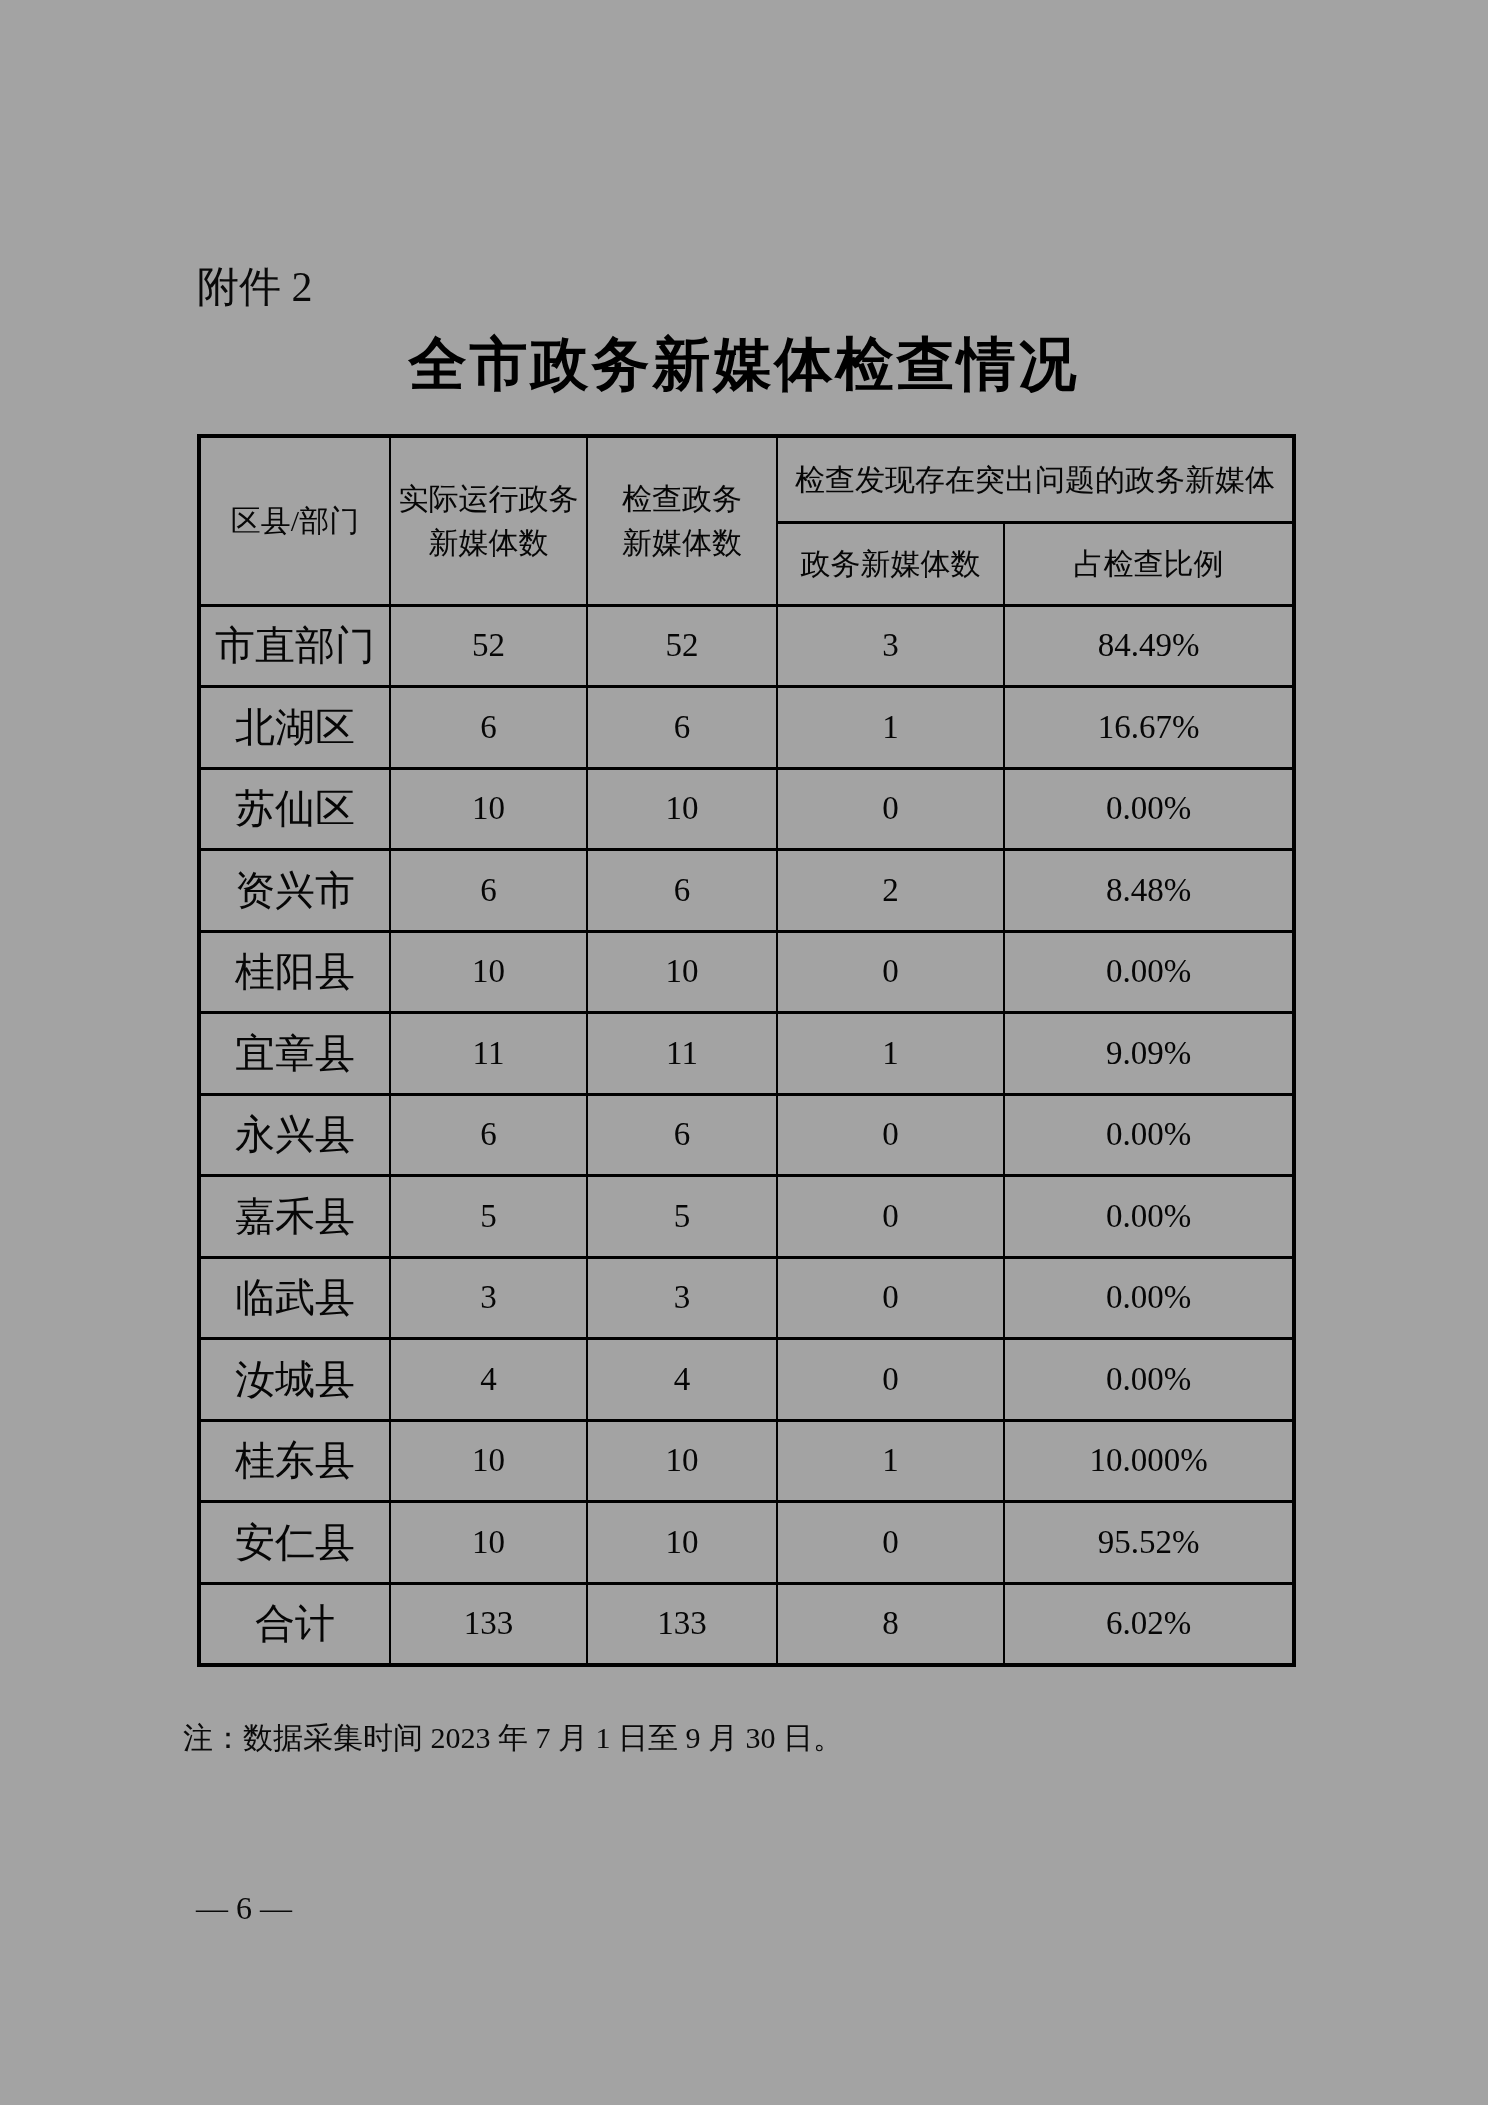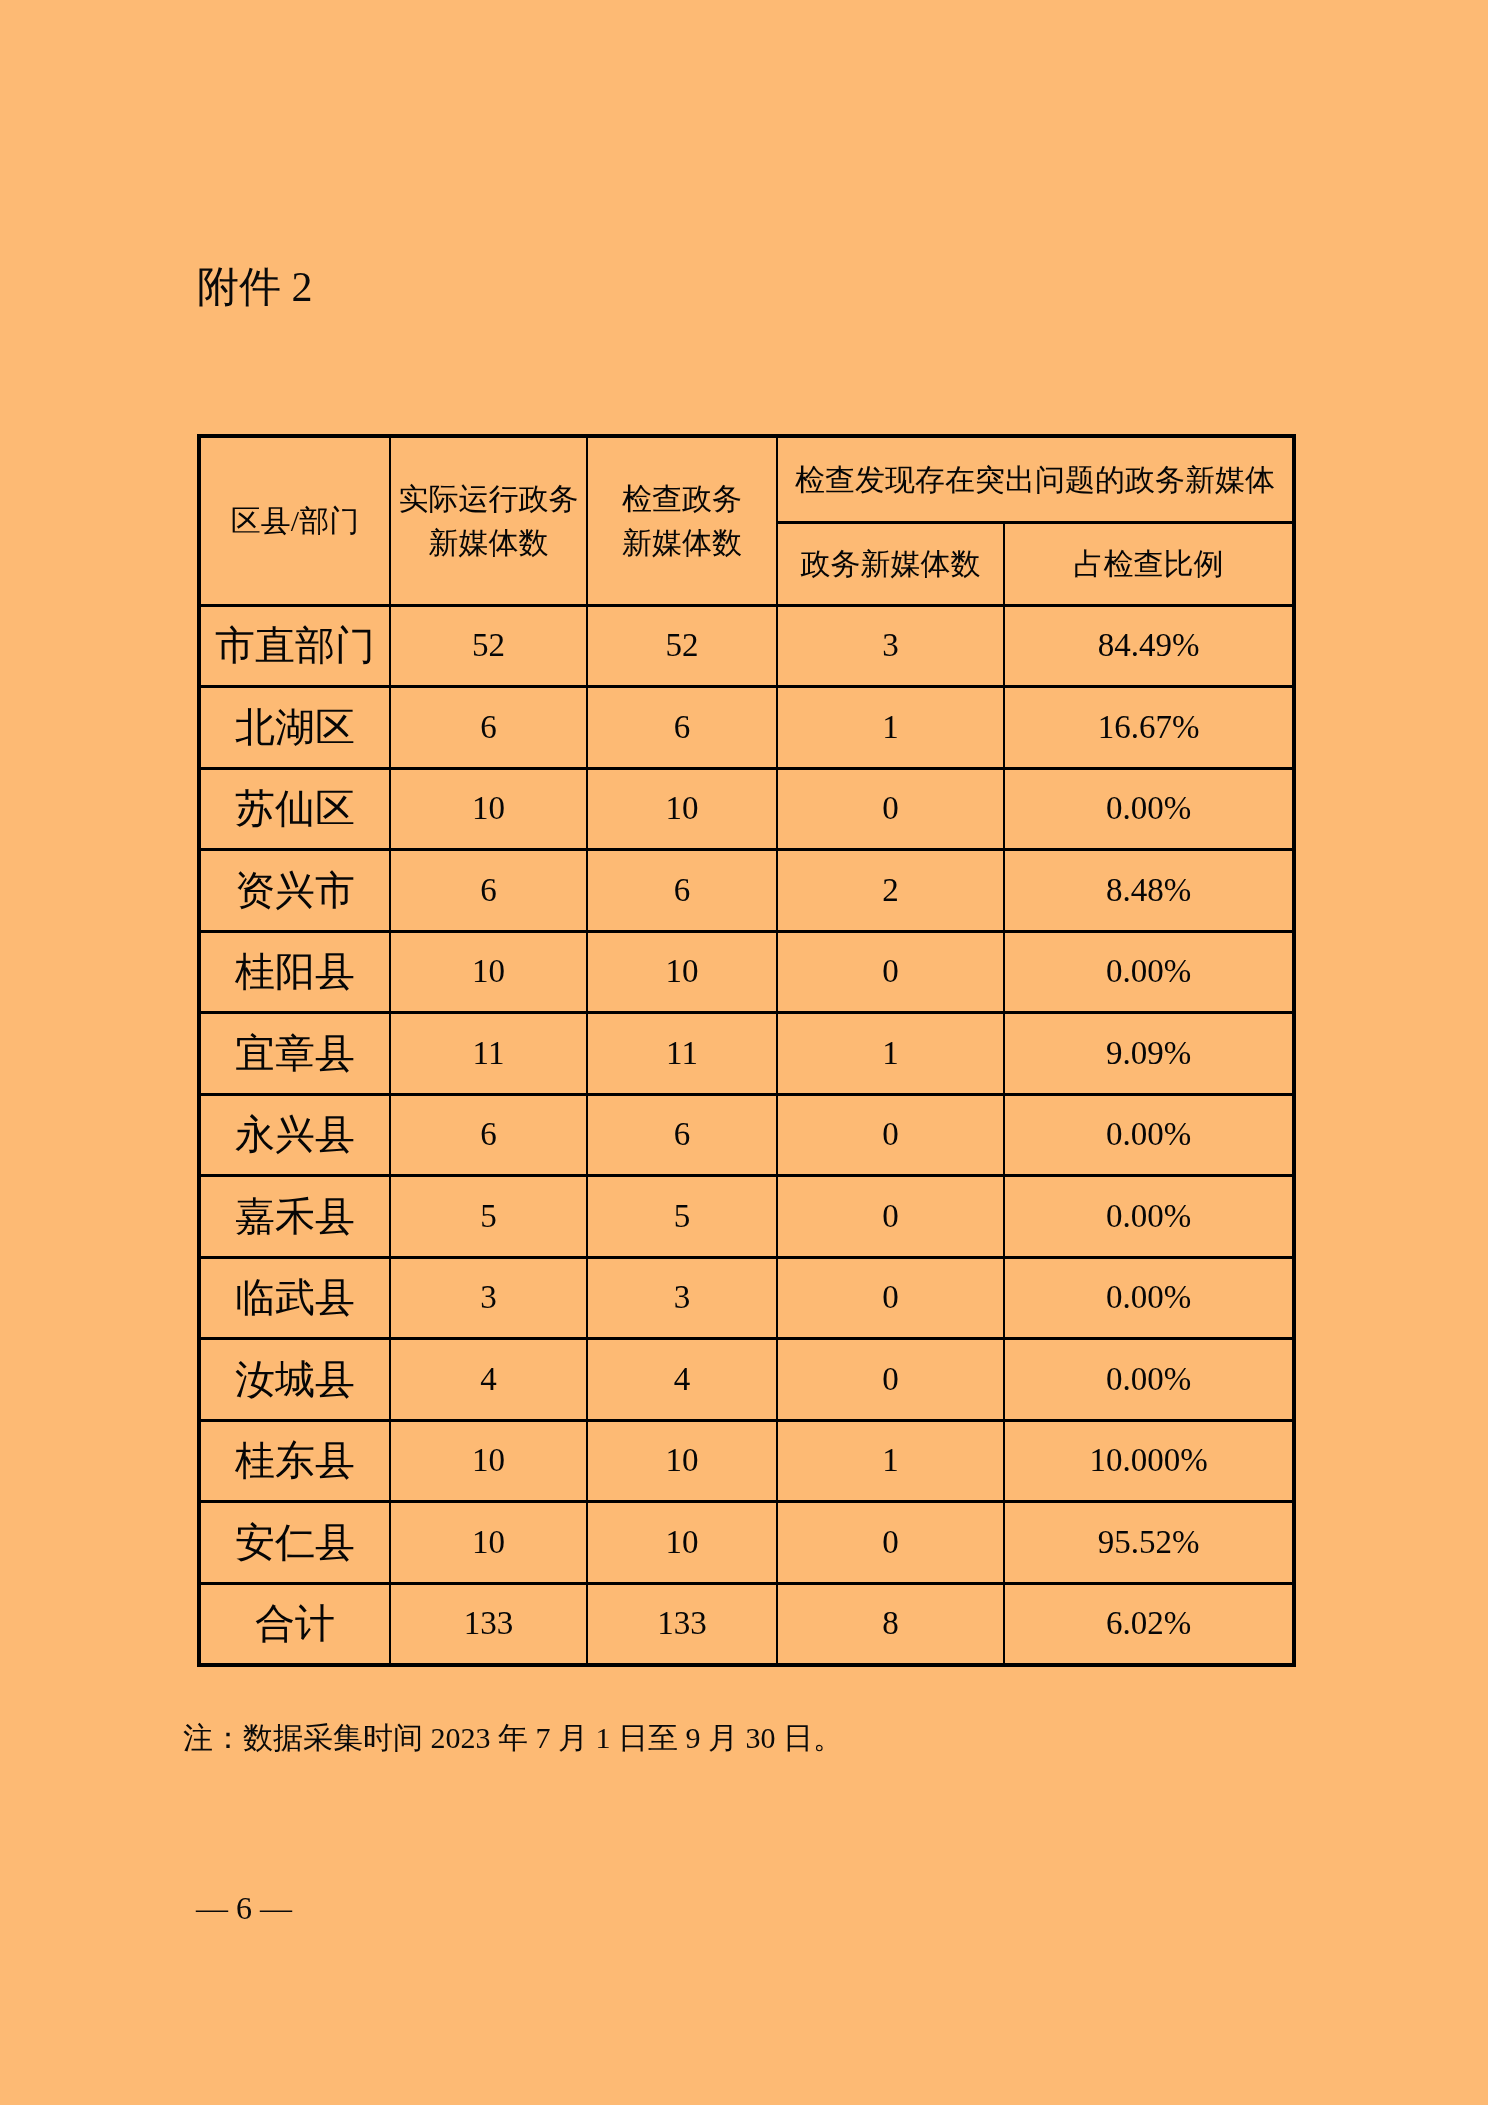--- a/index.html
+++ b/index.html
@@ -4,21 +4,21 @@
 <style>
   html, body {
     margin: 0;
     padding: 0;
     background: #ffffff;
   }
   .page {
     position: relative;
     width: 1488px;
     height: 2105px;
-    background: #fdba74;
+    background: #a3a3a3;
     color: #000000;
     font-family: "Liberation Serif", "DejaVu Serif", serif;
     overflow: hidden;
   }
   .attachment-label {
     position: absolute;
     left: 197px;
     top: 262px;
     font-size: 42px;
     line-height: 1.2;
@@ -87,20 +87,21 @@
     white-space: nowrap;
   }
 </style>
 </head>
 <body>
 
 <div class="page">
 
   <div class="attachment-label">附件 2</div>
 
+  <h1 class="doc-title">全市政务新媒体检查情况</h1>
 
   <table class="inspection-table">
     <colgroup>
       <col style="width:191px">
       <col style="width:197px">
       <col style="width:190px">
       <col style="width:227px">
       <col style="width:290px">
     </colgroup>
     <thead>

